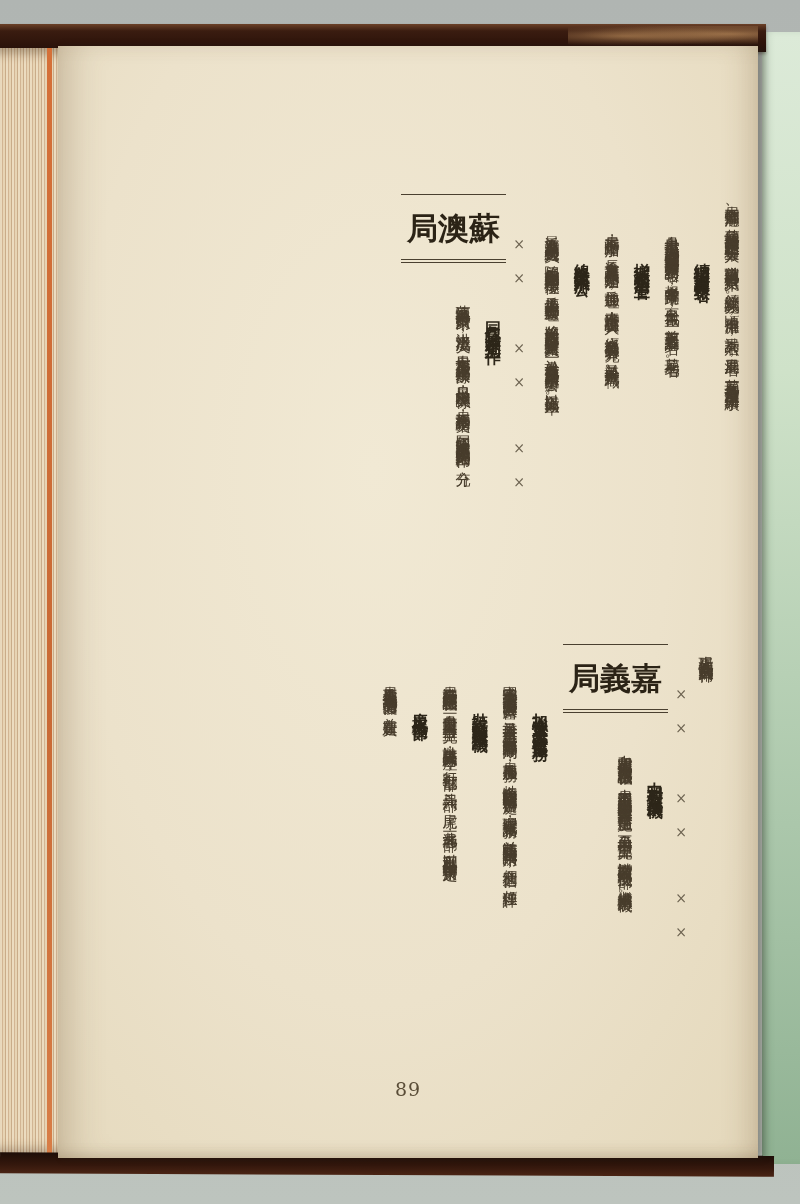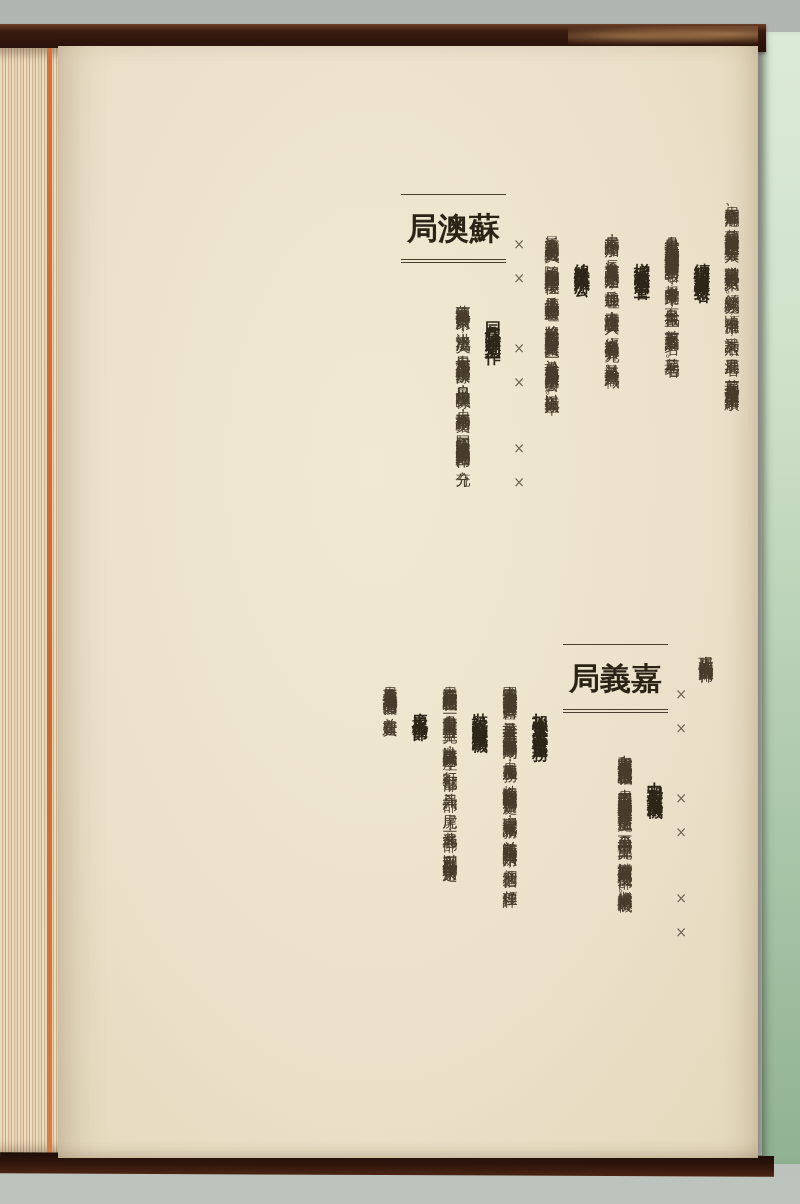--- a/index.html
+++ b/index.html
@@ -199,14 +199,15 @@
         </div>
         <div class="article">
           <h3 class="sec-h">慶祝光復節</h3>
           <p class="sec-b indent">本局爲慶祝第二十九屆臺灣省光復節，曾在新建大</p>
         </div>
       </div>
 
     </div>
   </div>
 
+  <div class="folio">89</div>
 
 </div>
 
 </body></html>

